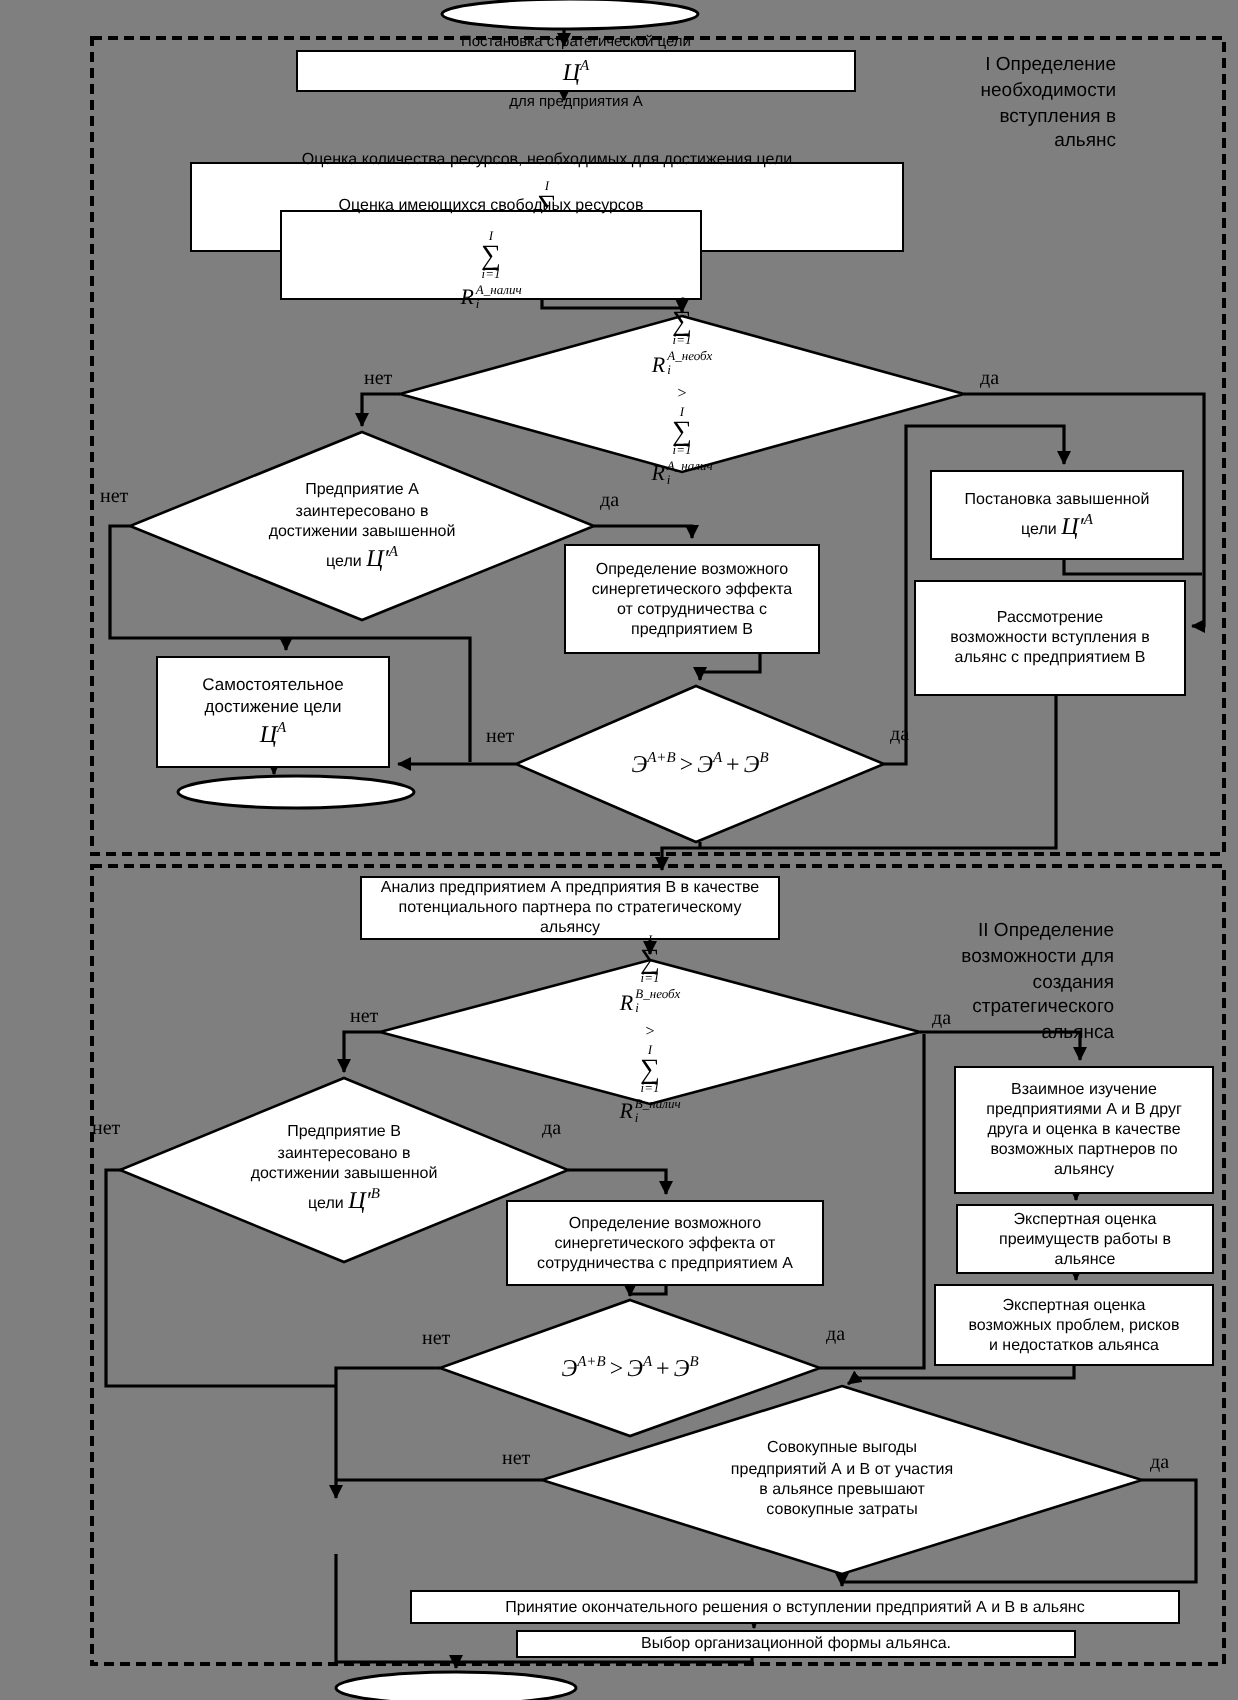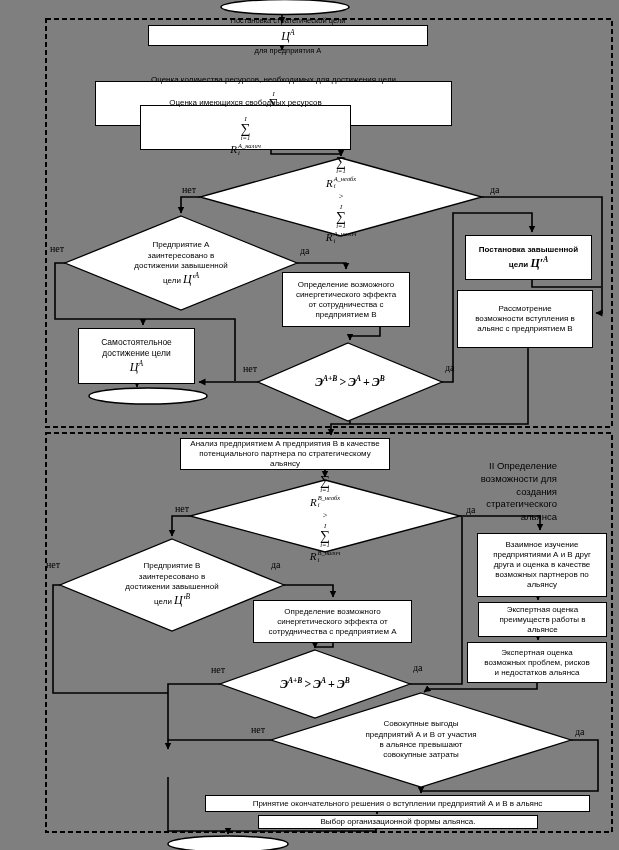--- a/index.html
+++ b/index.html
@@ -16,21 +16,21 @@
   .pre{white-space:pre-line;}
   
   .fm{font-family:"Liberation Serif",serif;font-style:italic;}
   .frow{display:inline-flex;align-items:center;gap:2px;flex-direction:column;}
   .sumstk{display:inline-flex;flex-direction:column;align-items:center;line-height:1;vertical-align:middle;}
   .sumstk .lim{font-size:6.5px;font-style:italic;}
   .sumstk .sg{font-size:14px;font-style:normal;line-height:.85;}
   .rt{display:inline-flex;align-items:center;}
   .rb{font-size:11px;line-height:1;}
   .ss{display:inline-flex;flex-direction:column;align-items:flex-start;line-height:1.05;font-size:6.5px;margin-left:1px;}
-  .efrm{font-size:12px;font-weight:bold;}
+  .efrm{font-size:12px;}
   .efrm .op{margin:0 2px;font-style:normal;}
   .efrm sup{font-size:7.5px;}
   .gsym{font-size:12px;}
   .gsym sup{font-size:7.5px;}
 </style>
 </head>
 <body>
 
 <div class="canvas">
 
@@ -91,20 +91,24 @@
       <polygon points="421,693 571,740 421,787 271,740"></polygon>
     </g>
 
     <g fill="#fff" stroke="#000" stroke-width="1.5">
       <ellipse cx="285" cy="7" rx="64" ry="7.5"></ellipse>
       <ellipse cx="148" cy="396" rx="59" ry="8"></ellipse>
       <ellipse cx="228" cy="844" rx="60" ry="8"></ellipse>
     </g>
   </svg>
 
+  <div class="sec" style="left:430px;top:27px;width:128px;">I Определение
+необходимости
+вступления в
+альянс</div>
   <div class="sec" style="left:420px;top:460px;width:137px;">II Определение
 возможности для
 создания
 стратегического
 альянса</div>
 
   <div class="bx" style="left:148px;top:25px;width:280px;height:21px;font-size:7.5px;">
     <span class="frow">
       <span>Постановка стратегической цели</span>
       <span class="fm gsym"><span>Ц</span><sup>А</sup></span>
@@ -152,21 +156,21 @@
     </span>
   </div>
 
   <div class="bx" style="left:282px;top:272px;width:128px;height:55px;">
     <span class="pre">Определение возможного
 синергетического эффекта
 от сотрудничества с
 предприятием В</span>
   </div>
 
-  <div class="bx" style="left:465px;top:235px;width:127px;height:45px;font-weight:bold;">
+  <div class="bx" style="left:465px;top:235px;width:127px;height:45px;">
     <span>
       <span>Постановка завышенной</span><br>
       <span>цели</span>
       <span class="fm gsym"><span>Ц′</span><sup>А</sup></span>
     </span>
   </div>
 
   <div class="bx" style="left:457px;top:290px;width:136px;height:58px;">
     <span class="pre">Рассмотрение
 возможности вступления в

